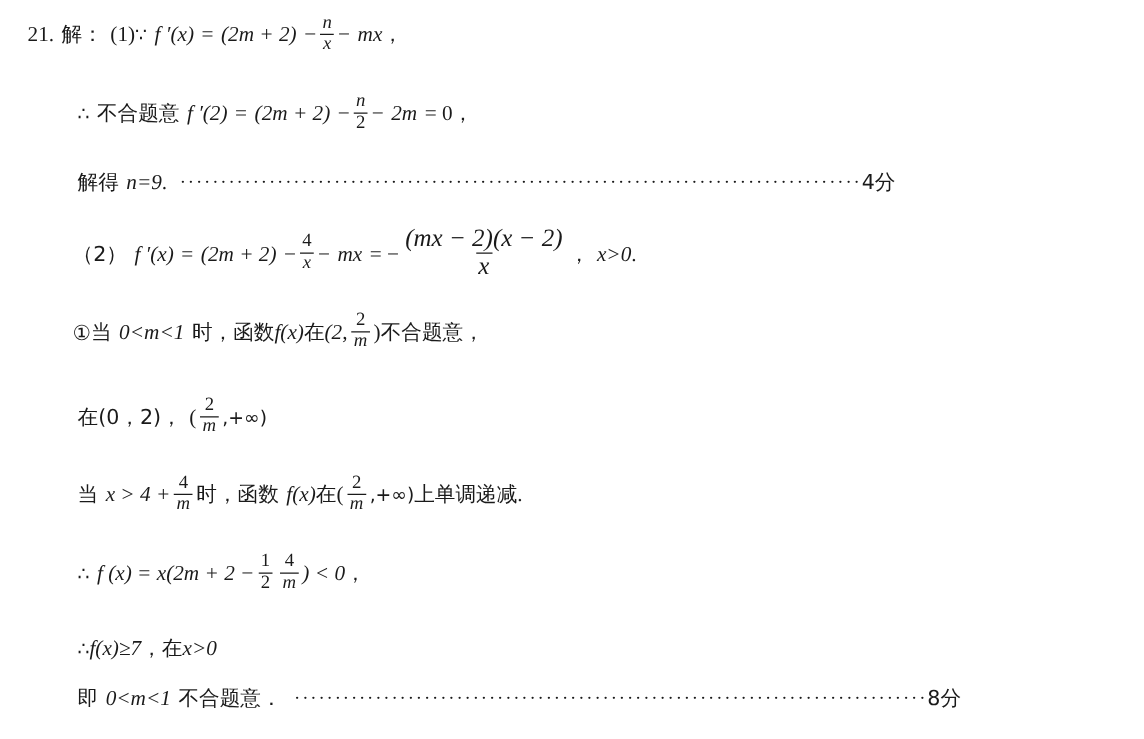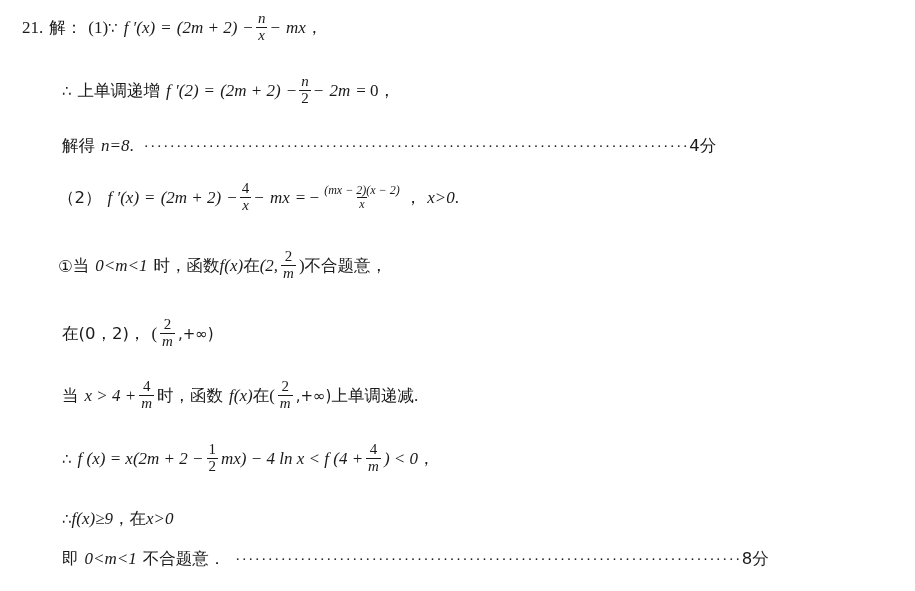--- a/index.html
+++ b/index.html
@@ -53,21 +53,21 @@
     padding: 0 2px;
     font-size: 15px;
   }
   .frac .fden {
     line-height: 1.05;
     padding: 0 2px;
     border-top: 1px solid #1a1a1a;
     font-size: 15px;
   }
   .frac.big .fnum, .frac.big .fden {
-    font-size: 12px;
+    font-size: 20px;
   }
   .sp2 { display: inline-block; width: 6px; }
   .sp3 { display: inline-block; width: 10px; }
   .dots {
     letter-spacing: 1.5px;
     font-size: 15px;
     font-family: "Liberation Serif", serif;
   }
   .sym {
     font-family: "DejaVu Sans", sans-serif;
@@ -109,21 +109,21 @@
     </span>
     <span>−</span>
     <span class="sp2"></span>
     <span class="it">mx</span>
     <span class="cn">，</span>
   </div>
 
   <div class="line" style="left:62px; top:75px;">
     <span class="sym">∴</span>
     <span class="sp2"></span>
-    <span class="cn">上单调递增</span>
+    <span class="cn">不合题意</span>
     <span class="sp2"></span>
     <span class="it">f ′(2)</span>
     <span class="sp2"></span>
     <span>=</span>
     <span class="sp2"></span>
     <span class="it">(2m + 2)</span>
     <span class="sp2"></span>
     <span>−</span>
     <span class="frac">
       <span class="fnum it">n</span>
@@ -133,21 +133,21 @@
     <span class="sp2"></span>
     <span class="it">2m</span>
     <span class="sp2"></span>
     <span>= 0</span>
     <span class="cn">，</span>
   </div>
 
   <div class="line" style="left:62px; top:135px;">
     <span class="cn">解得</span>
     <span class="sp2"></span>
-    <span class="it">n=8</span>
+    <span class="it">n=9</span>
     <span>.</span>
     <span class="sp3"></span>
     <span class="dots">····················································································</span>
     <span class="cn">4分</span>
   </div>
 
   <div class="line" style="left:58px; top:182px;">
     <span class="paren-cn">（2）</span>
     <span class="sp2"></span>
     <span class="it">f ′(x)</span>
@@ -229,32 +229,31 @@
   </div>
 
   <div class="line" style="left:62px; top:443px;">
     <span class="sym">∴</span>
     <span class="sp2"></span>
     <span class="it">f (x) = x(2m + 2 −</span>
     <span class="frac">
       <span class="fnum num">1</span>
       <span class="fden num">2</span>
     </span>
-    <span class="it">mx) − 4 ln x &lt; f (4 +</span>
     <span class="frac">
       <span class="fnum num">4</span>
       <span class="fden it">m</span>
     </span>
     <span class="it">) &lt; 0</span>
     <span class="cn">，</span>
   </div>
 
   <div class="line" style="left:62px; top:508px;">
     <span class="sym">∴</span>
-    <span class="it">f(x)≥9</span>
+    <span class="it">f(x)≥7</span>
     <span class="cn">，在</span>
     <span class="it">x&gt;0</span>
     <span class="sp2"></span>
   </div>
 
   <div class="line" style="left:62px; top:548px;">
     <span class="cn">即</span>
     <span class="sp2"></span>
     <span class="it">0&lt;m&lt;1</span>
     <span class="sp2"></span>

